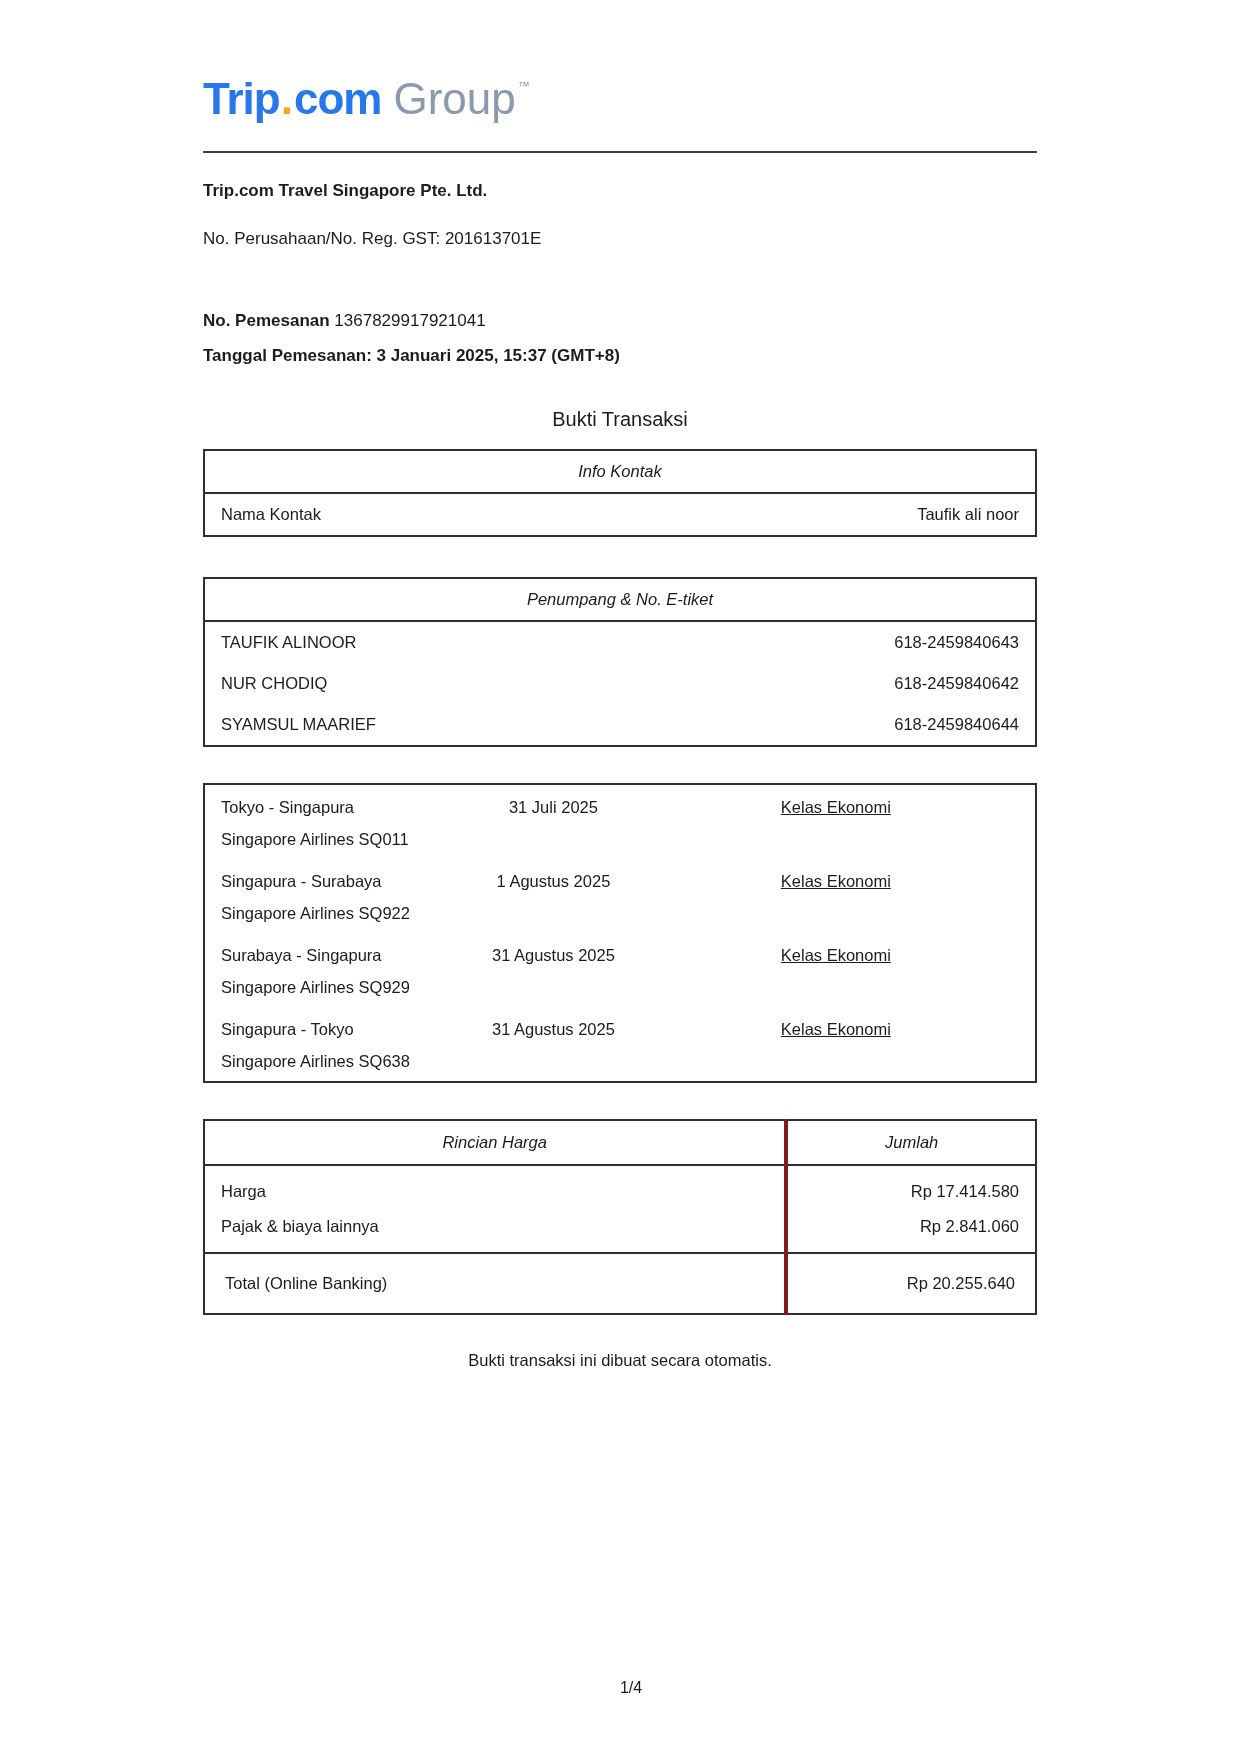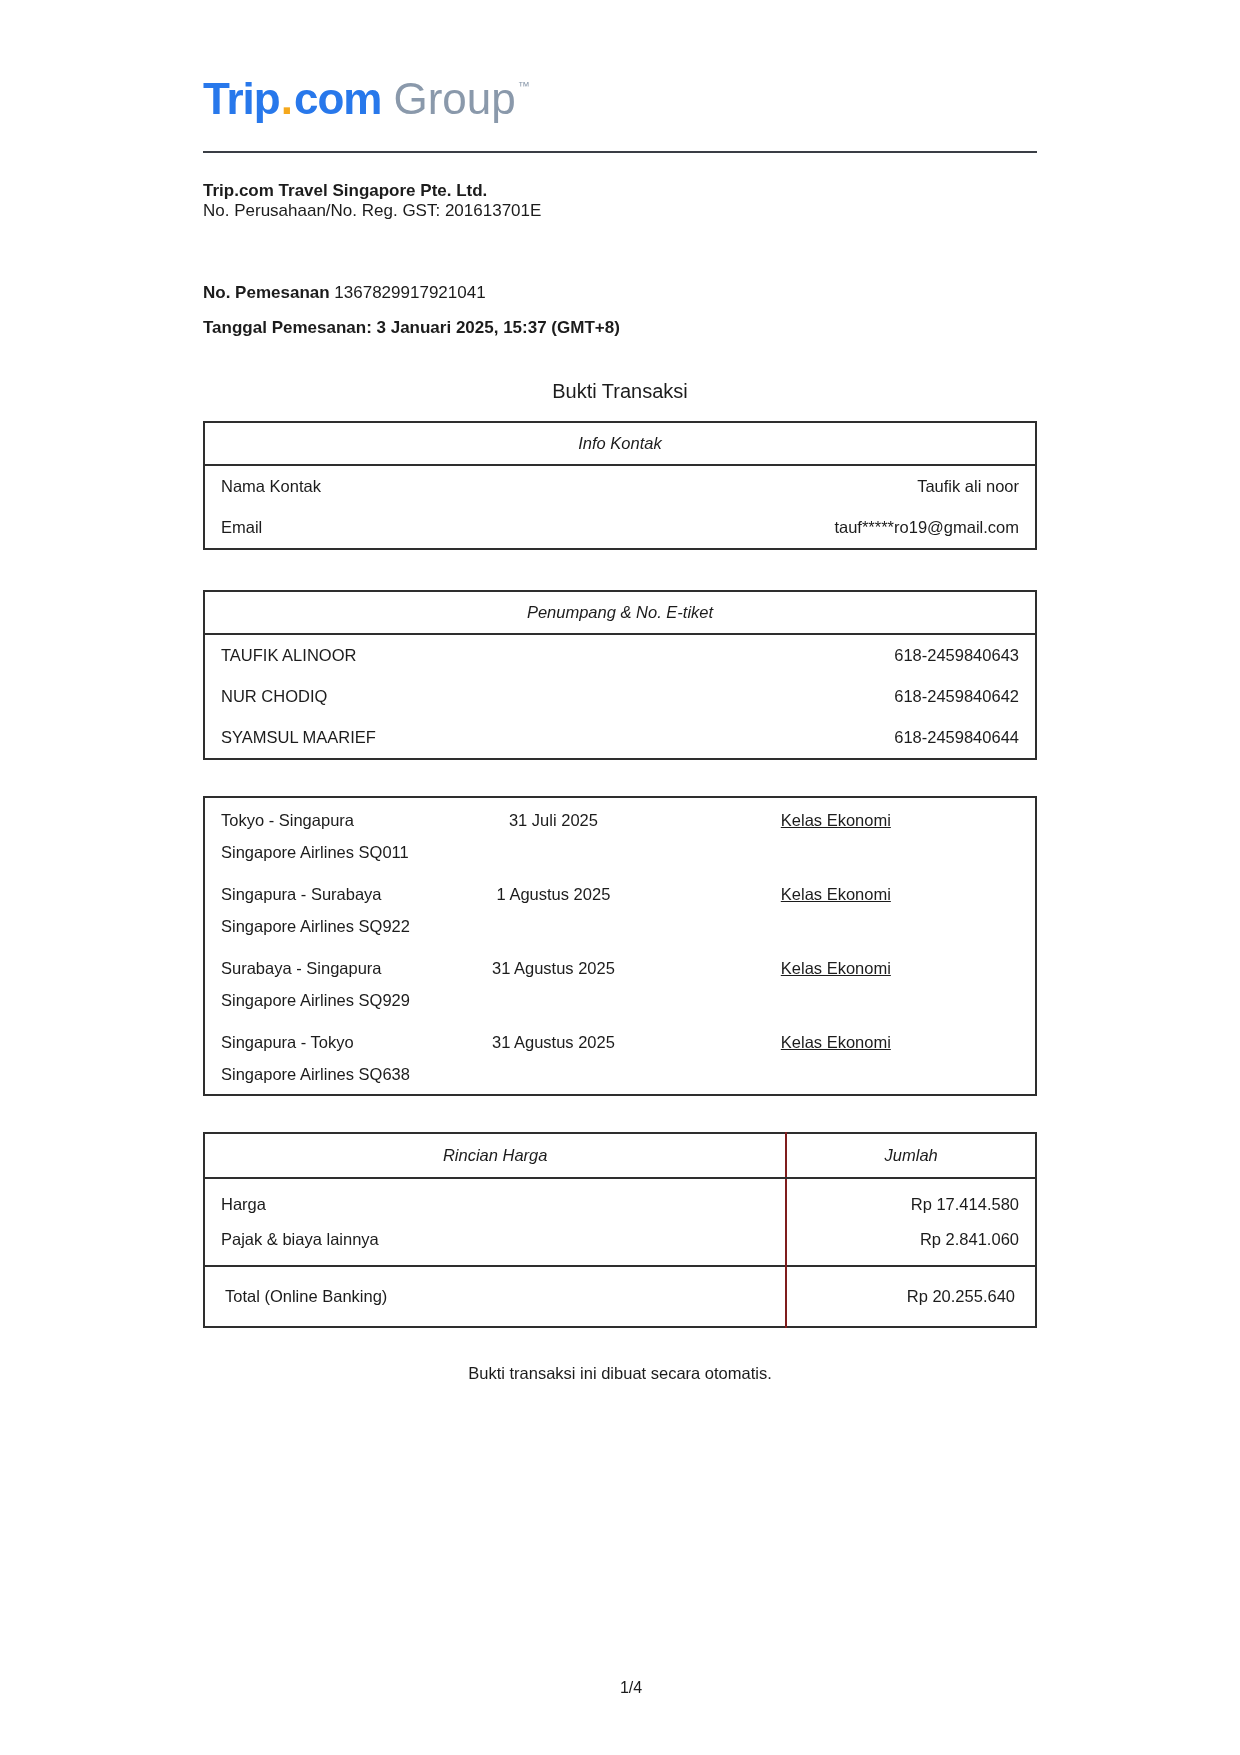--- a/index.html
+++ b/index.html
@@ -31,21 +31,21 @@
   .logo .tm { font-size: 12px; color: #8a99ab; align-self: flex-start; margin-top: 6px; margin-left: 2px; }
 
   .top-rule {
     margin-top: 26px;
     border: none;
     border-top: 2px solid #3a3e45;
   }
 
   
   .company-name { margin-top: 28px; font-size: 17px; font-weight: 700; }
-  .company-reg  { margin-top: 0; font-size: 17px; font-weight: 400; }
+  .company-reg  { margin-top: 28px; font-size: 17px; font-weight: 400; }
 
   
   .booking-number { margin-top: 62px; font-size: 17px; }
   .booking-number .lbl { font-weight: 700; }
   .booking-number .val { font-weight: 400; }
   .booking-date { margin-top: 15px; font-size: 17px; font-weight: 700; }
 
   
   .doc-title { margin-top: 42px; font-size: 20px; font-weight: 400; text-align: center; }
 
@@ -75,21 +75,21 @@
 
   
   .tbl-flights td { padding: 13px 16px 10px 16px; }
   .tbl-flights .col-route { width: 32%; }
   .tbl-flights .col-date  { width: 20%; text-align: center; }
   .tbl-flights .col-class { width: 48%; text-align: center; text-decoration: underline; }
   .flight-airline { margin-top: 13px; }
 
   
   .tbl-pricing th { padding: 12px 16px; }
-  .tbl-pricing .col-detail { width: 70%; border-right: 2px solid #7f1d1d; }
+  .tbl-pricing .col-detail { width: 70%; border-right: 4px solid #7f1d1d; }
   .tbl-pricing td.col-detail, .tbl-pricing td.col-amount { padding: 16px; }
   .price-line + .price-line { margin-top: 16px; }
   .tbl-pricing .total-row td { border-top: 2px solid #2e2e2e; padding: 20px; }
 
   
   .auto-note { margin-top: 36px; font-size: 16.5px; text-align: center; }
   .page-number {
     position: absolute;
     bottom: 58px;
     left: 11px;
@@ -127,24 +127,20 @@
 
     <table class="tbl-contact">
       <tbody>
           <tr>
         <th colspan="2">Info Kontak</th>
       </tr>
       <tr>
         <td>Nama Kontak</td>
         <td class="val-right">Taufik ali noor</td>
       </tr>
-      <tr>
-        <td>Email</td>
-        <td class="val-right">tauf*****ro19@gmail.com</td>
-      </tr>
     </tbody>
       </table>
 
     <table class="tbl-passengers">
       <tbody>
           <tr>
         <th colspan="2">Penumpang &amp; No. E-tiket</th>
       </tr>
       <tr>
         <td>TAUFIK ALINOOR</td>

